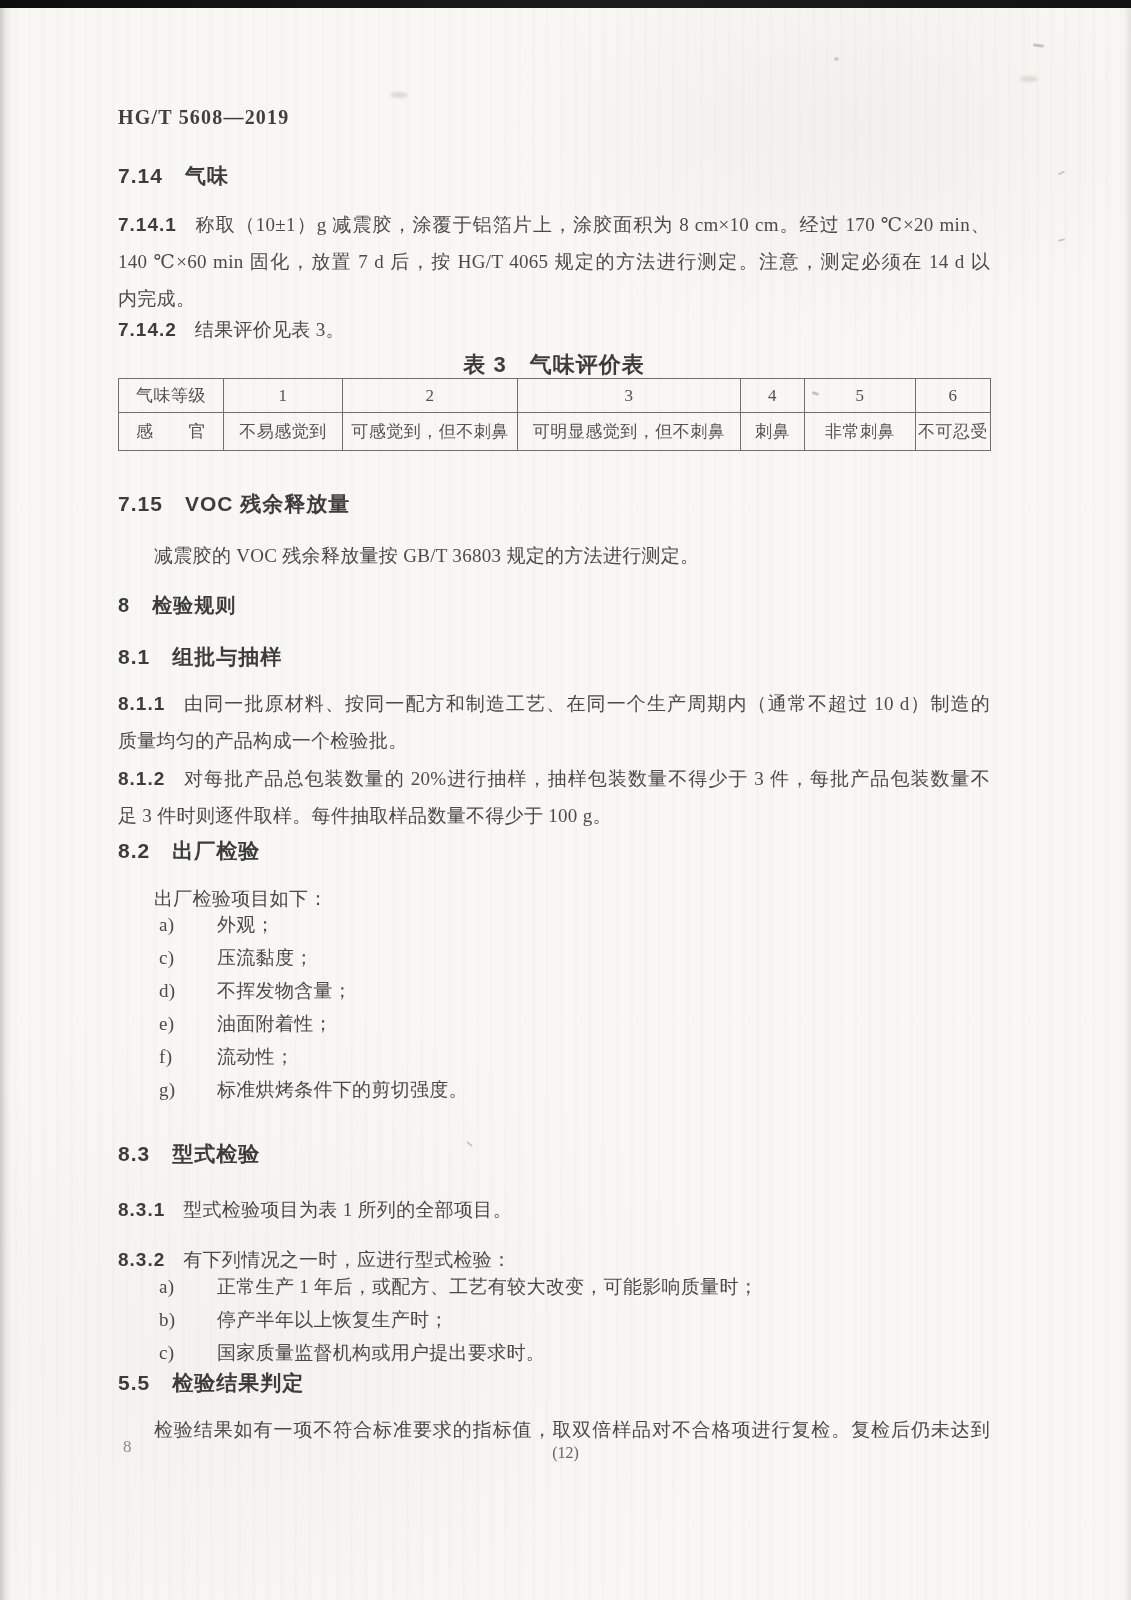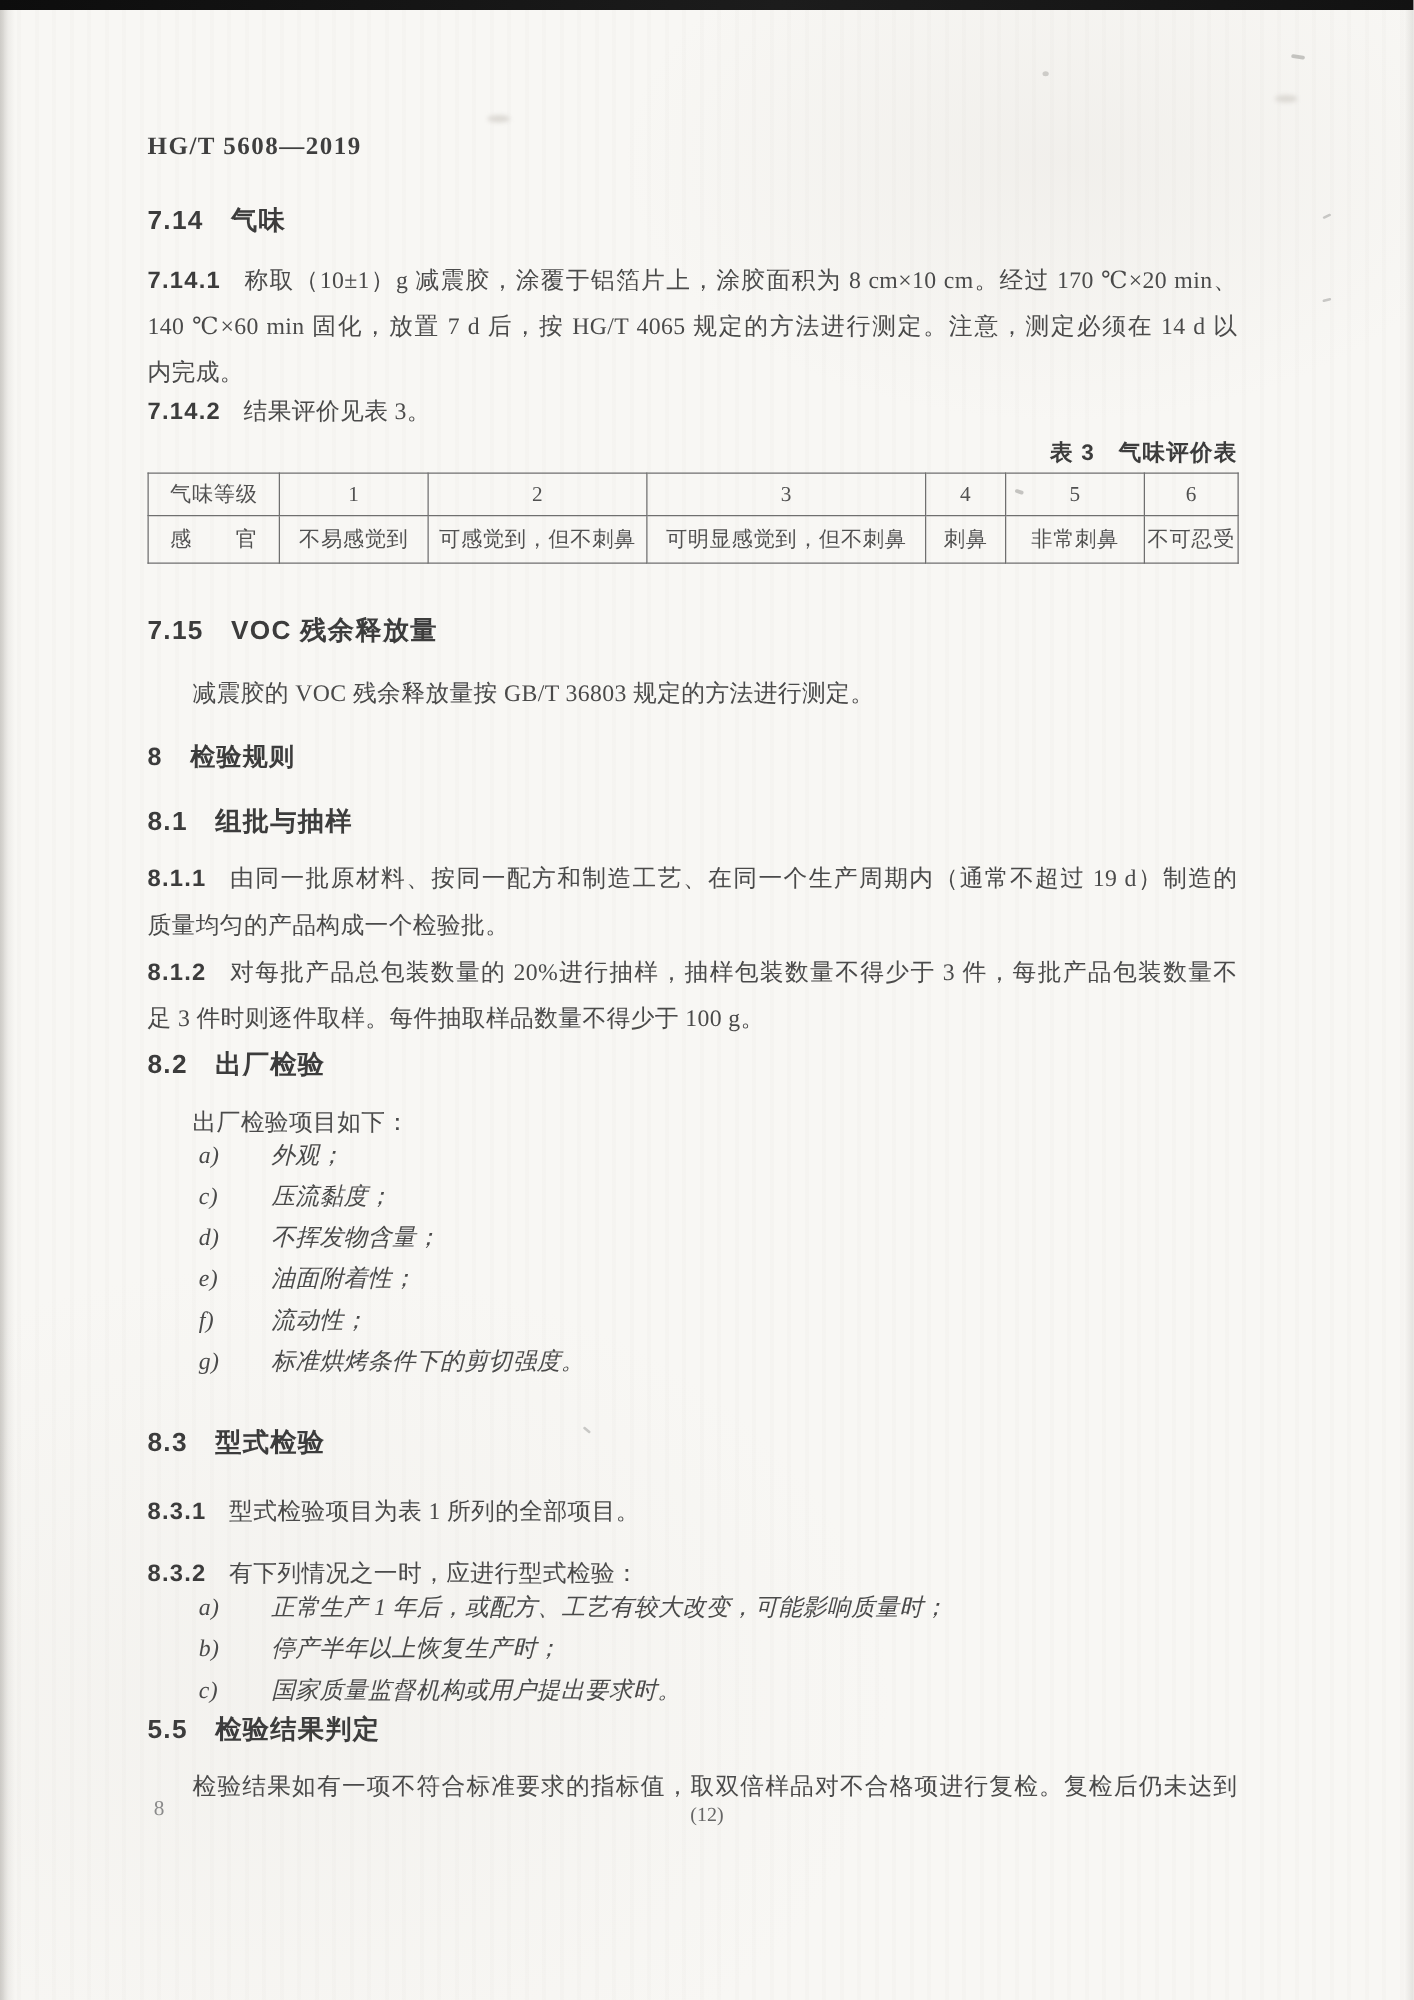--- a/index.html
+++ b/index.html
@@ -27,30 +27,30 @@
   .h-sans { font-family:"Liberation Sans","DejaVu Sans",sans-serif; font-weight:bold; color:#3c3c3c; font-size:21px; letter-spacing:1px; }
   .cnum { font-family:"Liberation Sans","DejaVu Sans",sans-serif; font-weight:bold; color:#3c3c3c; margin-right:18px; letter-spacing:1px; }
   .hnum { margin-right:22px; }
   .para { width:872px; }
   .line-fill { text-align:justify; text-align-last:justify; }
   .indent { padding-left:36px; }
 
   .std-num { font-size:20px; font-weight:bold; color:#3f3f3f; letter-spacing:1.2px;
     font-family:"Liberation Serif","DejaVu Serif",serif; }
 
-  .tbl-caption { width:872px; text-align:right; font-family:"Liberation Sans","DejaVu Sans",sans-serif;
-    font-weight:bold; font-size:18px; color:#3c3c3c; letter-spacing:1px; }
+  .tbl-caption { width:872px; text-align:center; font-family:"Liberation Sans","DejaVu Sans",sans-serif;
+    font-weight:bold; font-size:22px; color:#3c3c3c; letter-spacing:1px; }
   table.t3 { width:872px; border-collapse:collapse; table-layout:fixed;
     font-size:17px; color:#515151; }
   table.t3 td { border:1.4px solid #6f6f6f; text-align:center; vertical-align:middle;
     padding:0 2px; letter-spacing:0.5px; }
   table.t3 tr.hd td { height:34px; }
   table.t3 tr.bd td { height:38px; }
 
-  .list-item { line-height:33px; font-size:19px; color:#4a4a4a; letter-spacing:0.3px;font-style:italic; }
+  .list-item { line-height:33px; font-size:19px; color:#4a4a4a; letter-spacing:0.3px; }
   .list-marker { display:inline-block; width:58px; font-family:"Liberation Serif","DejaVu Serif",serif; }
 
   .footer-num { font-size:17px; color:#8a8a8a; }
   .footer-center { width:1131px; text-align:center; font-size:16px; color:#666; }
 
   .artifact { position:absolute; pointer-events:none; }
   .a-dash { width:11px; height:2.5px; background:#9a9a98; opacity:0.55; border-radius:2px; }
   .a-dot { width:5px; height:4px; background:#b5b3af; opacity:0.6; border-radius:50%; filter:blur(0.5px); }
   .a-tick { width:7px; height:2px; background:#9a9a98; opacity:0.5; border-radius:2px; }
   .a-smudge { width:18px; height:6px; background:#dcd9d4; border-radius:50%; filter:blur(1.5px); }
@@ -126,21 +126,21 @@
   <div class="abs h-sans" style="left:118px; top:592px; font-size:20px;">
     <span class="hnum">8</span><span>检验规则</span>
   </div>
 
   <div class="abs h-sans" style="left:118px; top:643px;">
     <span class="hnum">8.1</span><span>组批与抽样</span>
   </div>
 
   <div class="abs para body-text" style="left:118px; top:685px;">
     <div class="line-fill">
-      <span class="cnum">8.1.1</span><span>由同一批原材料、按同一配方和制造工艺、在同一个生产周期内（通常不超过 19 d）制造的</span>
+      <span class="cnum">8.1.1</span><span>由同一批原材料、按同一配方和制造工艺、在同一个生产周期内（通常不超过 10 d）制造的</span>
     </div>
     <div>质量均匀的产品构成一个检验批。</div>
   </div>
 
   <div class="abs para body-text" style="left:118px; top:760px;">
     <div class="line-fill">
       <span class="cnum">8.1.2</span><span>对每批产品总包装数量的 20%进行抽样，抽样包装数量不得少于 3 件，每批产品包装数量不</span>
     </div>
     <div>足 3 件时则逐件取样。每件抽取样品数量不得少于 100 g。</div>
   </div>

